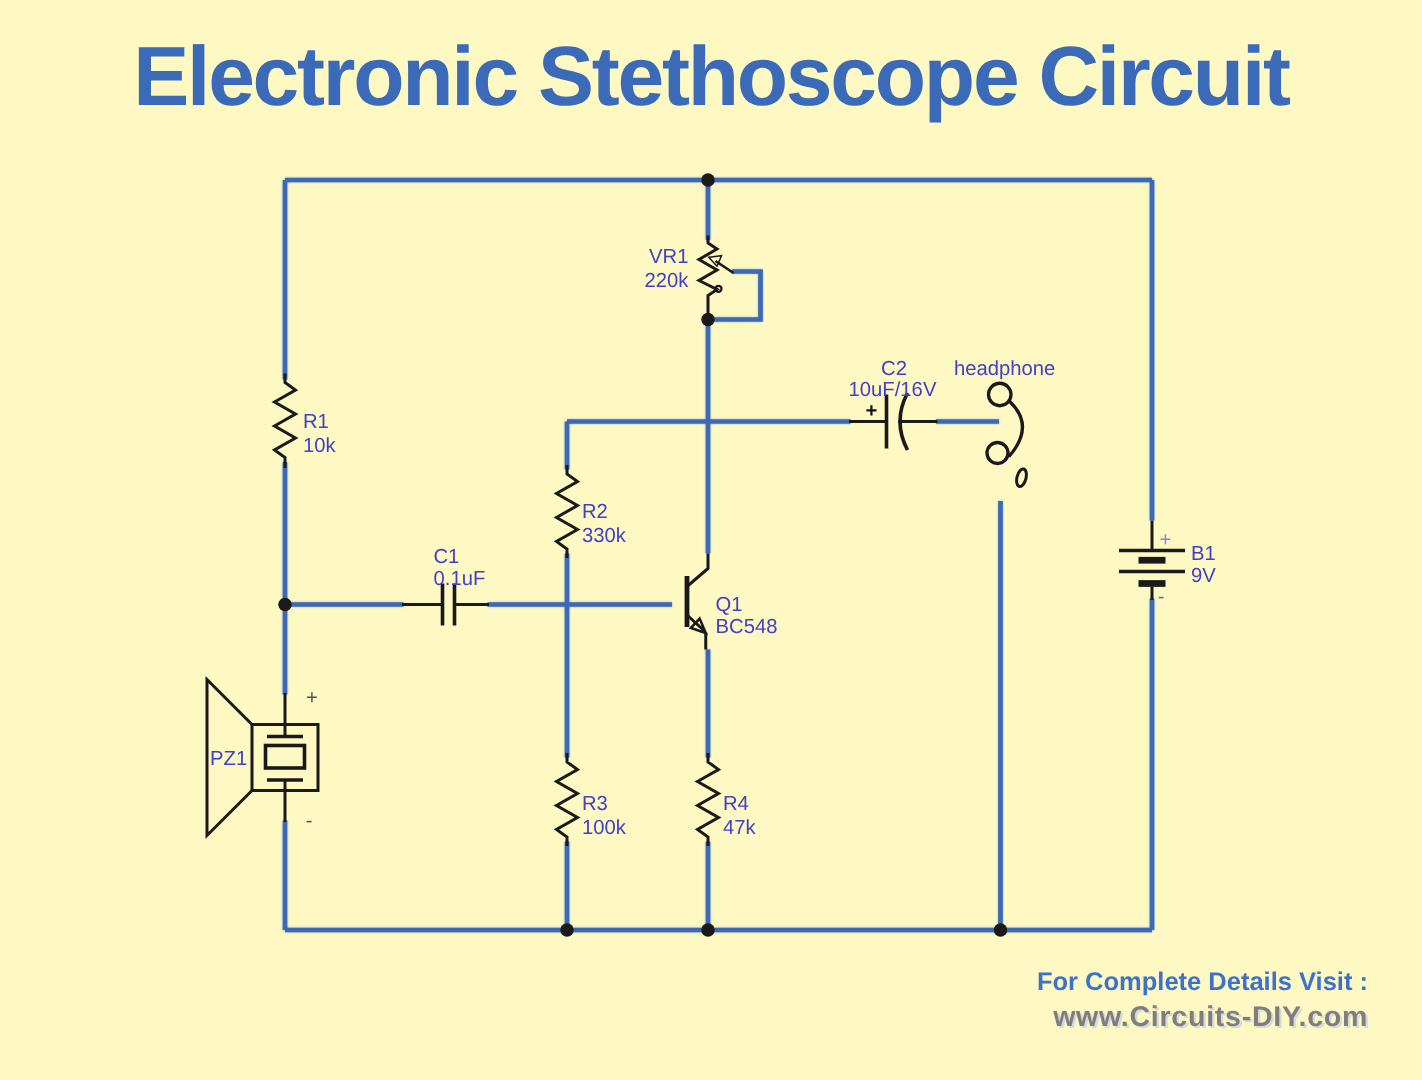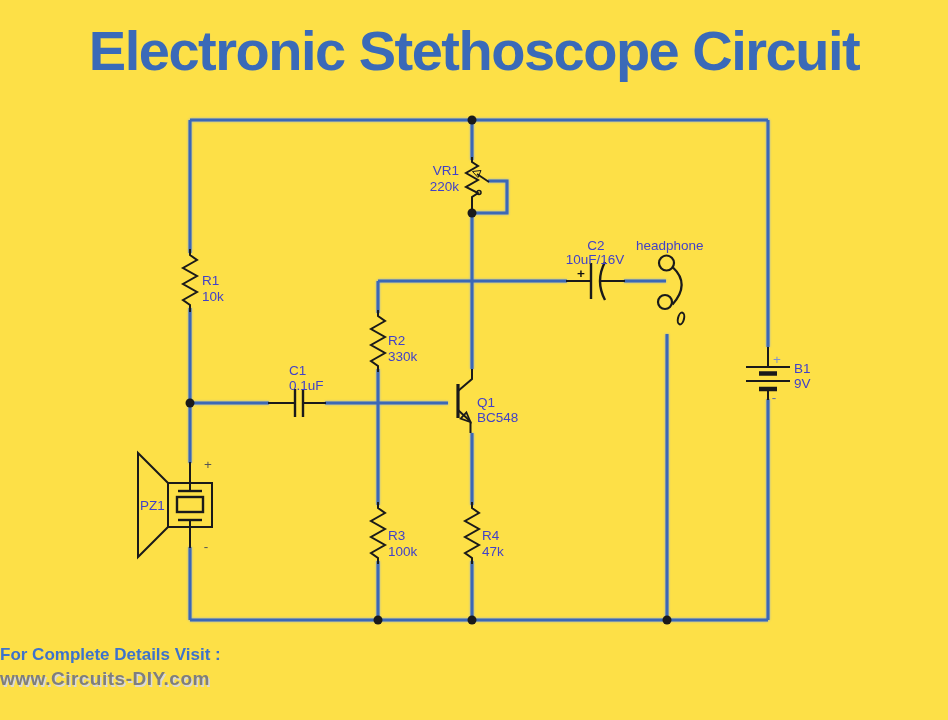--- a/index.html
+++ b/index.html
@@ -1,30 +1,30 @@
 <!DOCTYPE html>
 <html><head>
 <meta charset="utf-8">
 <style>
   html,body { margin:0; padding:0; background:#ffffff; }
   .page {
-    position:relative; width:948px; height:720px; background:#fde047;
+    position:relative; width:948px; height:720px; background:#fef9c3;
     font-family:"Liberation Sans", sans-serif; overflow:hidden;
   }
   .title {
     position:absolute; top:18px; left:0; width:948px; margin:0;
     text-align:center; font-size:56px; font-weight:800; letter-spacing:-1.5px;
     color:#3a6ab8;
   }
   .schematic { position:absolute; left:0; top:0; width:948px; height:720px; }
   .schematic text { font-family:"Liberation Sans", sans-serif; font-size:13.5px; }
   .schematic .wires path { fill:none; stroke-width:3.1; }
   .schematic .wires { filter:drop-shadow(0 0 0.8px #8fadd9); }
   .schematic .sym path, .schematic .sym rect, .schematic .sym circle, .schematic .sym ellipse { fill:none; }
-  .footer { position:absolute; top:645px; left:0; width:912px; text-align:left; }
+  .footer { position:absolute; top:645px; left:0; width:912px; text-align:right; }
   .footer .visit { color:#3d72cc; font-weight:bold; font-size:17px; line-height:19px; margin:0; }
   .footer .site  { color:#7e7e7e; font-weight:bold; font-size:19px; line-height:30px; margin:0;
                    letter-spacing:0.5px; text-shadow:1.5px 1.5px 0 #d9d9d9; }
 </style>
 </head>
 <body>
 
 <div class="page">
 
   <h1 class="title">Electronic Stethoscope Circuit</h1>

